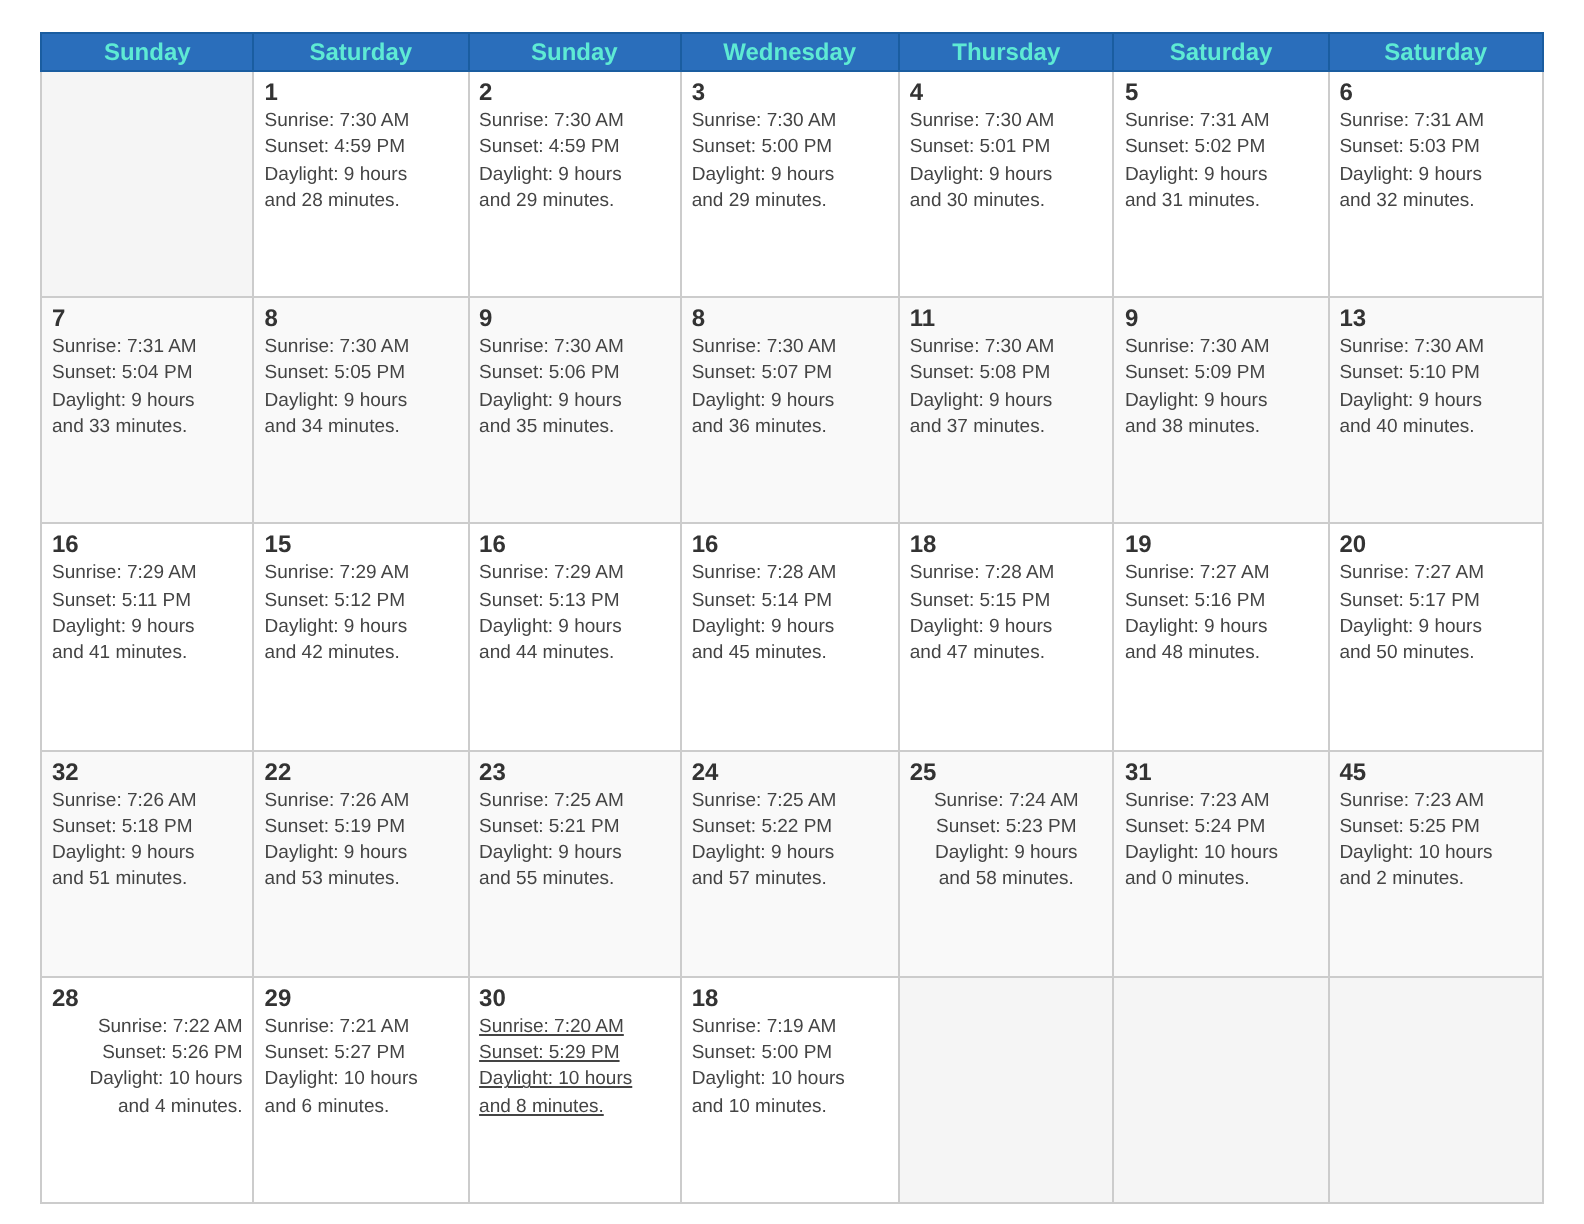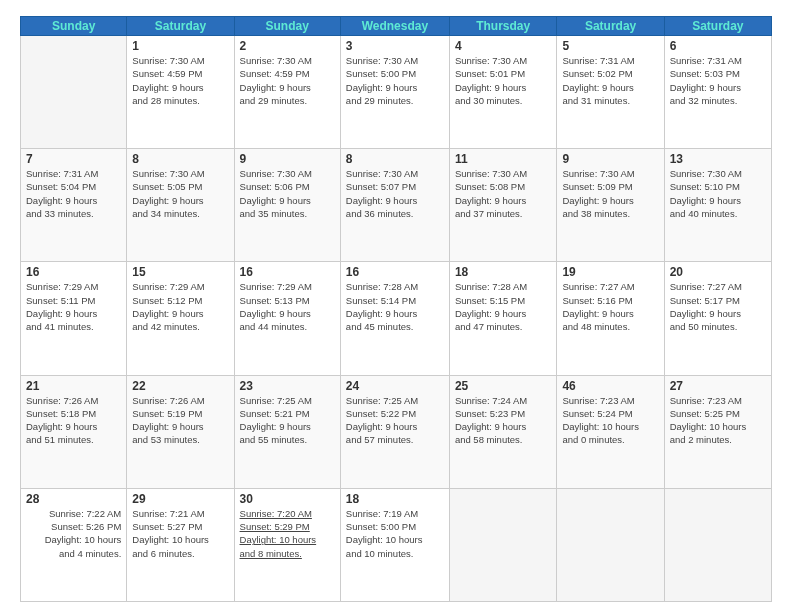--- a/index.html
+++ b/index.html
@@ -263,21 +263,21 @@
           <td>
             <span class="day-number">20</span>
             <div class="day-info" style="white-space: pre-line;">Sunrise: 7:27 AM
 Sunset: 5:17 PM
 Daylight: 9 hours
 and 50 minutes.</div>
           </td>
         </tr>
         <tr>
           <td>
-            <span class="day-number">21</span>
+            <span class="day-number">32</span>
             <div class="day-info" style="white-space: pre-line;">Sunrise: 7:26 AM
 Sunset: 5:18 PM
 Daylight: 9 hours
 and 51 minutes.</div>
           </td>
           <td>
             <span class="day-number">22</span>
             <div class="day-info" style="white-space: pre-line;">Sunrise: 7:26 AM
 Sunset: 5:19 PM
 Daylight: 9 hours
@@ -292,34 +292,34 @@
           </td>
           <td>
             <span class="day-number">24</span>
             <div class="day-info" style="white-space: pre-line;">Sunrise: 7:25 AM
 Sunset: 5:22 PM
 Daylight: 9 hours
 and 57 minutes.</div>
           </td>
           <td>
             <span class="day-number">25</span>
-            <div class="day-info" style="white-space: pre-line;">Sunrise: 7:24 AM
+            <div class="day-info" style="white-space: pre-line; text-align: center;">Sunrise: 7:24 AM
 Sunset: 5:23 PM
 Daylight: 9 hours
 and 58 minutes.</div>
           </td>
           <td>
-            <span class="day-number">46</span>
+            <span class="day-number">31</span>
             <div class="day-info" style="white-space: pre-line;">Sunrise: 7:23 AM
 Sunset: 5:24 PM
 Daylight: 10 hours
 and 0 minutes.</div>
           </td>
           <td>
-            <span class="day-number">27</span>
+            <span class="day-number">45</span>
             <div class="day-info" style="white-space: pre-line;">Sunrise: 7:23 AM
 Sunset: 5:25 PM
 Daylight: 10 hours
 and 2 minutes.</div>
           </td>
         </tr>
         <tr>
           <td>
             <span class="day-number">28</span>
             <div class="day-info" style="white-space: pre-line; text-align: right;">Sunrise: 7:22 AM

